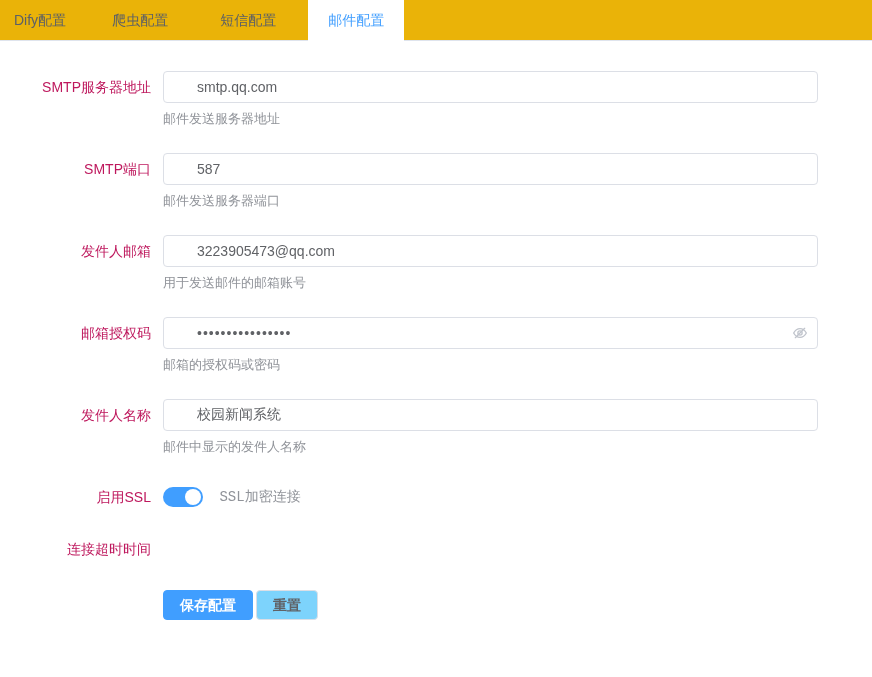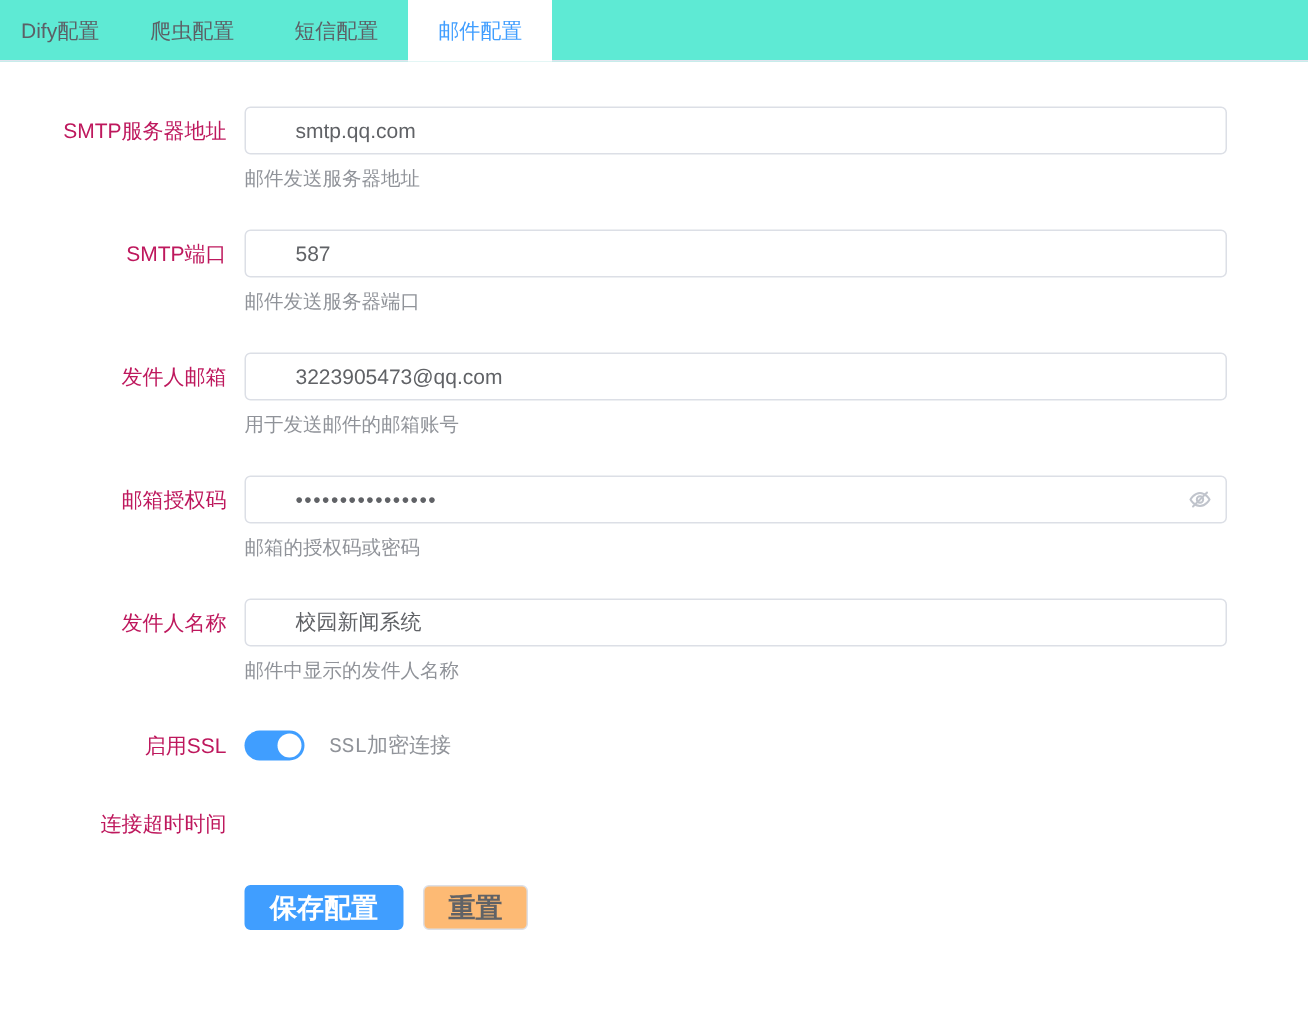--- a/index.html
+++ b/index.html
@@ -1,21 +1,21 @@
 <!DOCTYPE html>
 <html><head>
 <meta charset="utf-8">
 <style>
   * { margin:0; padding:0; box-sizing:border-box; }
   html,body { width:872px; height:677px; background:#fff;
     font-family:"Liberation Sans","DejaVu Sans",sans-serif; }
 
   
-  .tabs { height:41px; background:#5eead4; border-bottom:1px solid #dfe4ed;
-    display:flex; align-items:stretch; font-size:14px; }
+  .tabs { height:41px; background:#eab308; border-bottom:1px solid #dfe4ed;
+    display:flex; align-items:stretch; font-size:14px;gap:12px; }
   .tab { padding:0 20px; line-height:40px; height:40px; color:#5c6066;
     cursor:pointer; white-space:nowrap; }
   .tab:first-child { padding:0 14px; }
   .tab.active { background:#fff; color:#409eff; height:41px; position:relative; z-index:2; }
 
   
   .form { padding:30px 54px 0 0; }
   .row { display:flex; margin-bottom:25px; }
   .row-label { width:163px; min-width:163px; text-align:right; padding-right:12px;
     font-size:14px; color:#be185d; font-weight:normal; line-height:32px; }
@@ -31,25 +31,25 @@
   
   .row-switch { margin-bottom:20px; align-items:center; }
   .switch { width:40px; height:20px; border-radius:10px; background:#409eff;
     position:relative; display:inline-block; vertical-align:middle; cursor:pointer; }
   .switch .knob { width:16px; height:16px; border-radius:50%; background:#fff;
     position:absolute; right:2px; top:2px; }
   .switch-text { margin-left:12px; font-size:14px; color:#909399; vertical-align:middle;font-family:Liberation Mono, monospace; }
 
   
   .btn-row { display:flex; margin-left:163px; margin-top:24px; align-items:center; }
-  .btn { height:30px; line-height:28px; padding:0 16px; font-size:18px; font-weight:600;
+  .btn { height:30px; line-height:28px; padding:0 16px; font-size:14px; font-weight:600;
     border-radius:4px; cursor:pointer; border:1px solid transparent; white-space:nowrap;
     font-family:"Liberation Sans","DejaVu Sans",sans-serif; }
   .btn-primary { background:#409eff; border-color:#409eff; color:#fff; }
-  .btn-default { background:#fdba74; border-color:#dcdfe6; color:#606266; margin-left:13px; padding:0 16px; }
+  .btn-default { background:#7dd3fc; border-color:#dcdfe6; color:#606266; margin-left:3px; padding:0 16px; }
 </style>
 </head>
 <body>
 
 <div class="tabs">
   <div class="tab">Dify配置</div>
   <div class="tab">爬虫配置</div>
   <div class="tab">短信配置</div>
   <div class="tab active">邮件配置</div>
 </div>

